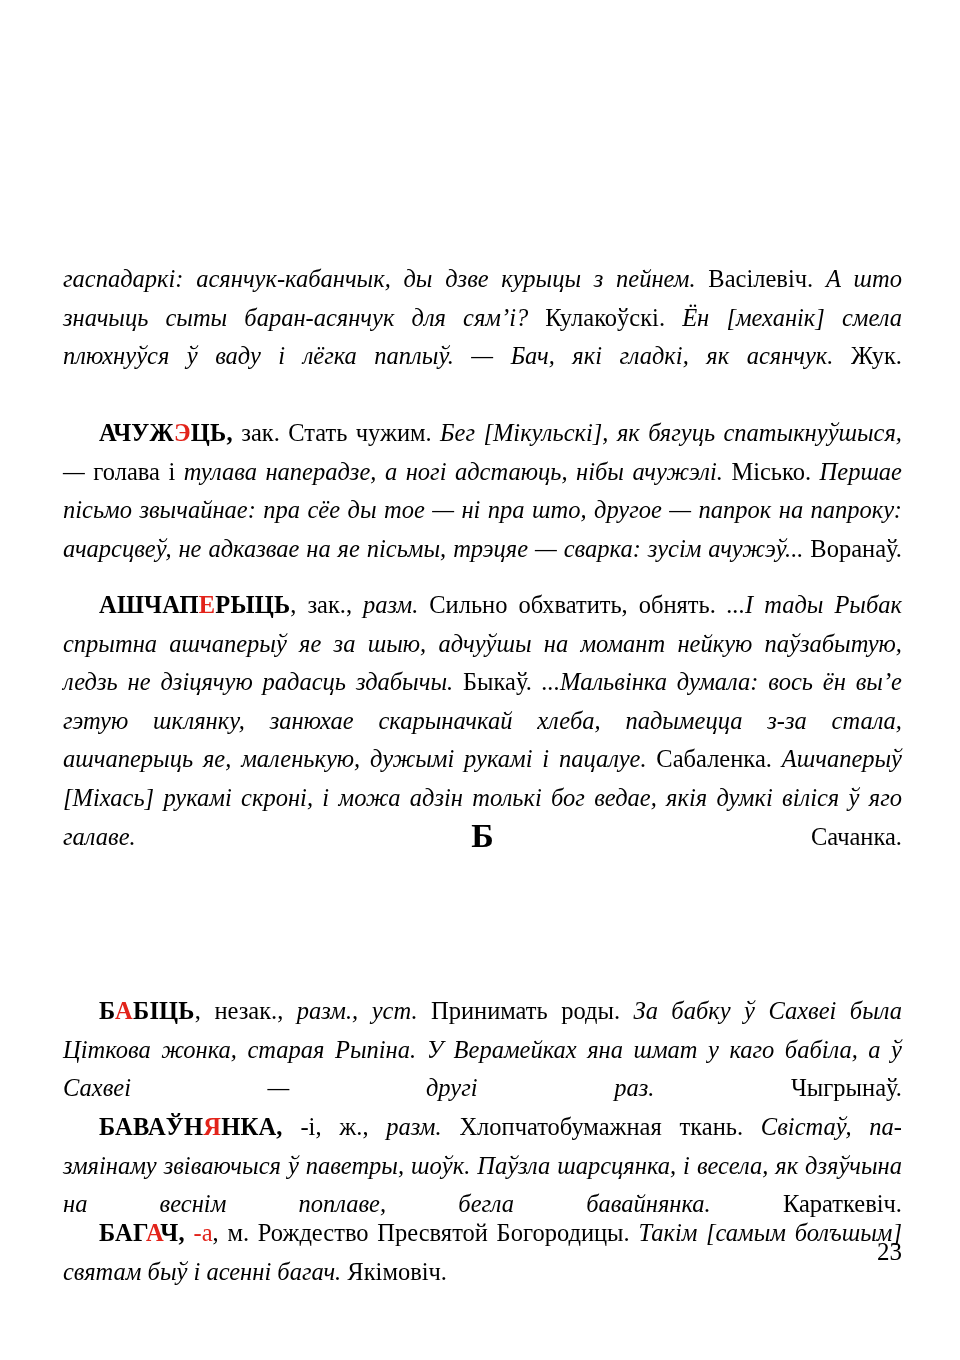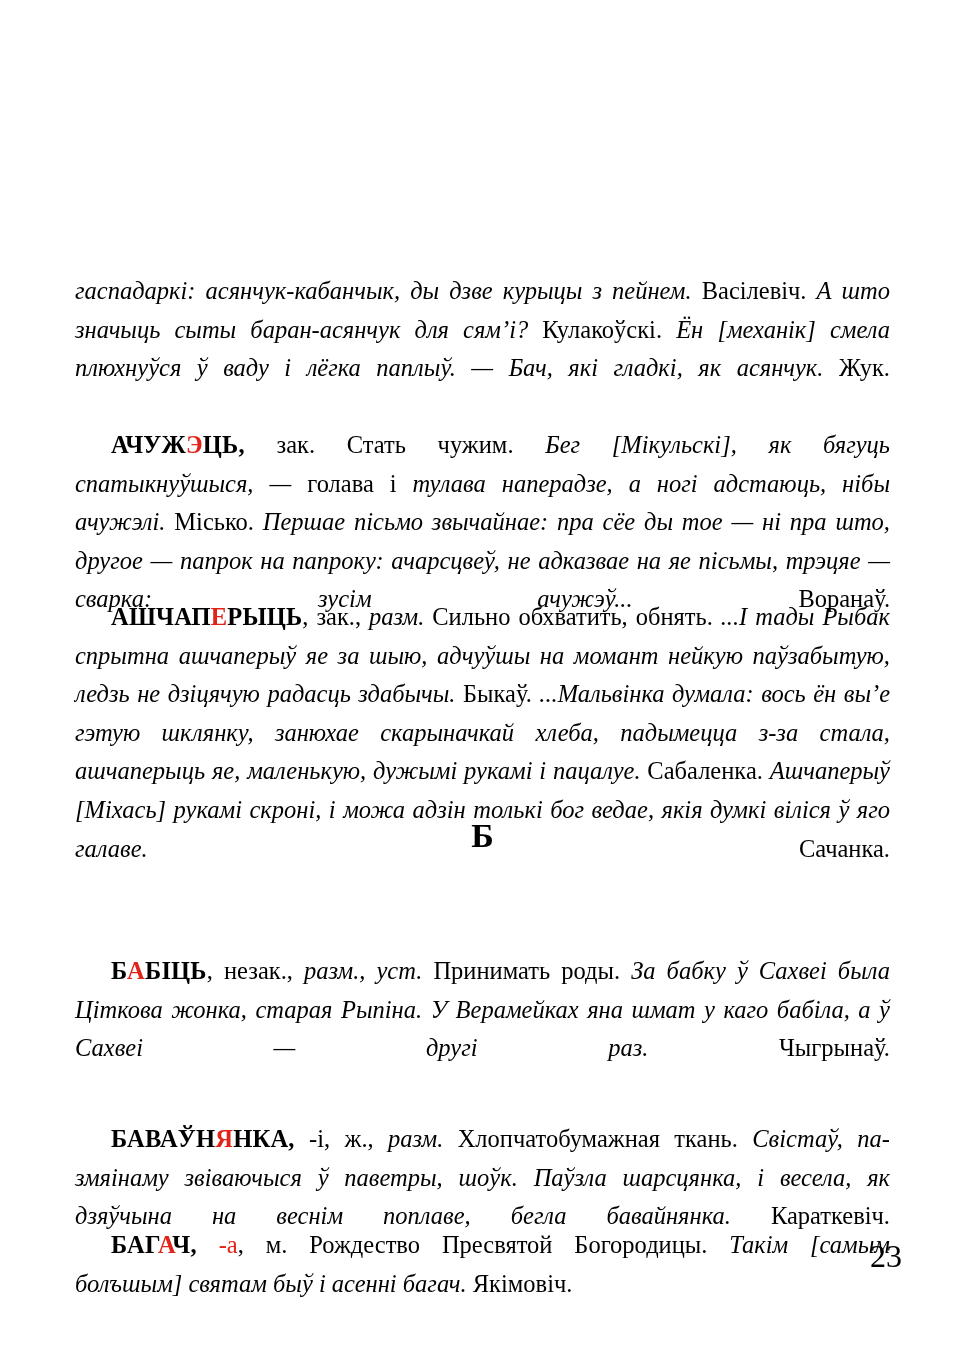--- a/index.html
+++ b/index.html
@@ -31,21 +31,21 @@
     width: 839px;
     font-size: 24.5px;
     line-height: 38.6px;
     text-align: justify;
     text-justify: inter-word;
     hyphens: none;
   }
 
   
   .para {
-    margin: 12px;
+    margin: 0;
     text-indent: 36px;
     text-align: justify;
   }
   .para.cont {
     text-indent: 0;
   }
 
   
   .para:after {
     content: "";
@@ -74,31 +74,31 @@
     font-size: 34px;
     font-weight: bold;
     font-style: normal;
     line-height: 38px;
   }
 
   .page-number {
     position: absolute;
     right: 0;
     top: 1238px;
-    font-size: 32px;
+    font-size: 25px;
     font-style: normal;
     text-align: right;
   }
 
   
   .blk { position: absolute; left: 0; width: 839px; }
   #blk-continuation { top: 130px; }
   #blk-achuzhets    { top: 284px; font-family: Liberation Serif, serif; }
   #blk-ashchaperyts { top: 456px; }
-  #blk-babits       { top: 810px; }
+  #blk-babits       { top: 862px; }
   #blk-bavaunyanka  { top: 978px; }
   #blk-bagach       { top: 1084px; }
 </style>
 </head>
 <body>
 
 <div id="page">
 
   <div class="body-text">
 

